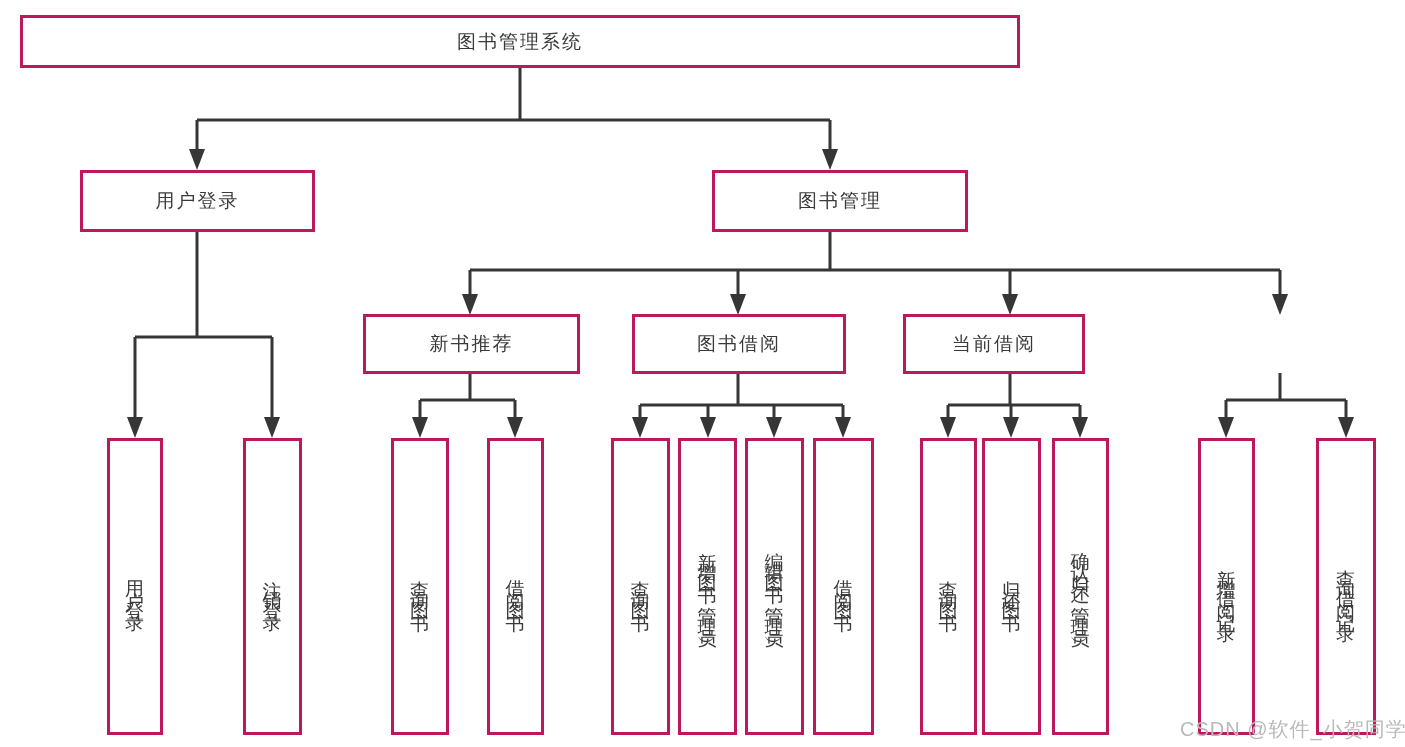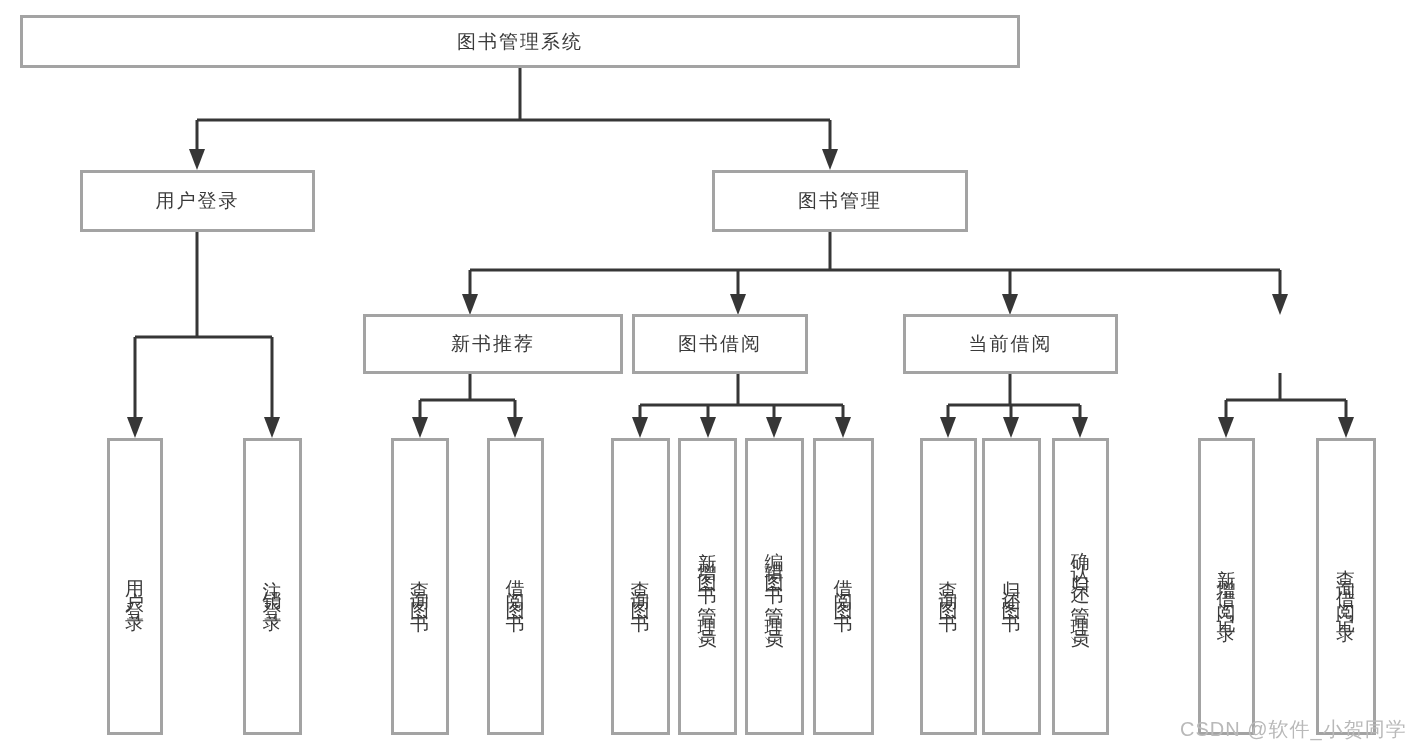--- a/index.html
+++ b/index.html
@@ -12,21 +12,21 @@
     overflow: hidden;
   }
   .connectors {
     position: absolute;
     left: 0; top: 0;
     width: 1405px; height: 747px;
   }
   .box {
     position: absolute;
     box-sizing: border-box;
-    border: 3px solid #a3a3a3;
+    border: 3px solid #be185d;
     background: #ffffff;
     display: flex;
     align-items: center;
     justify-content: center;
     color: #3a3a3a;
   }
   .hbox span {
     font-size: 19px;
     letter-spacing: 2px;
     white-space: nowrap;
@@ -89,27 +89,27 @@
     <span>图书管理系统</span>
   </div>
 
   <div class="box hbox" style="left:80px; top:170px; width:235px; height:62px;">
     <span>用户登录</span>
   </div>
   <div class="box hbox" style="left:712px; top:170px; width:256px; height:62px;">
     <span>图书管理</span>
   </div>
 
-  <div class="box hbox" style="left:363px; top:314px; width:260px; height:60px;">
+  <div class="box hbox" style="left:363px; top:314px; width:217px; height:60px;">
     <span>新书推荐</span>
   </div>
-  <div class="box hbox" style="left:632px; top:314px; width:176px; height:60px;">
+  <div class="box hbox" style="left:632px; top:314px; width:214px; height:60px;">
     <span>图书借阅</span>
   </div>
-  <div class="box hbox" style="left:903px; top:314px; width:215px; height:60px;">
+  <div class="box hbox" style="left:903px; top:314px; width:182px; height:60px;">
     <span>当前借阅</span>
   </div>
 
   <div class="box vbox" style="left:107px; top:438px; width:56px; height:297px;">
     <span>用户登录</span>
   </div>
   <div class="box vbox" style="left:243px; top:438px; width:59px; height:297px;">
     <span>注销登录</span>
   </div>
 

